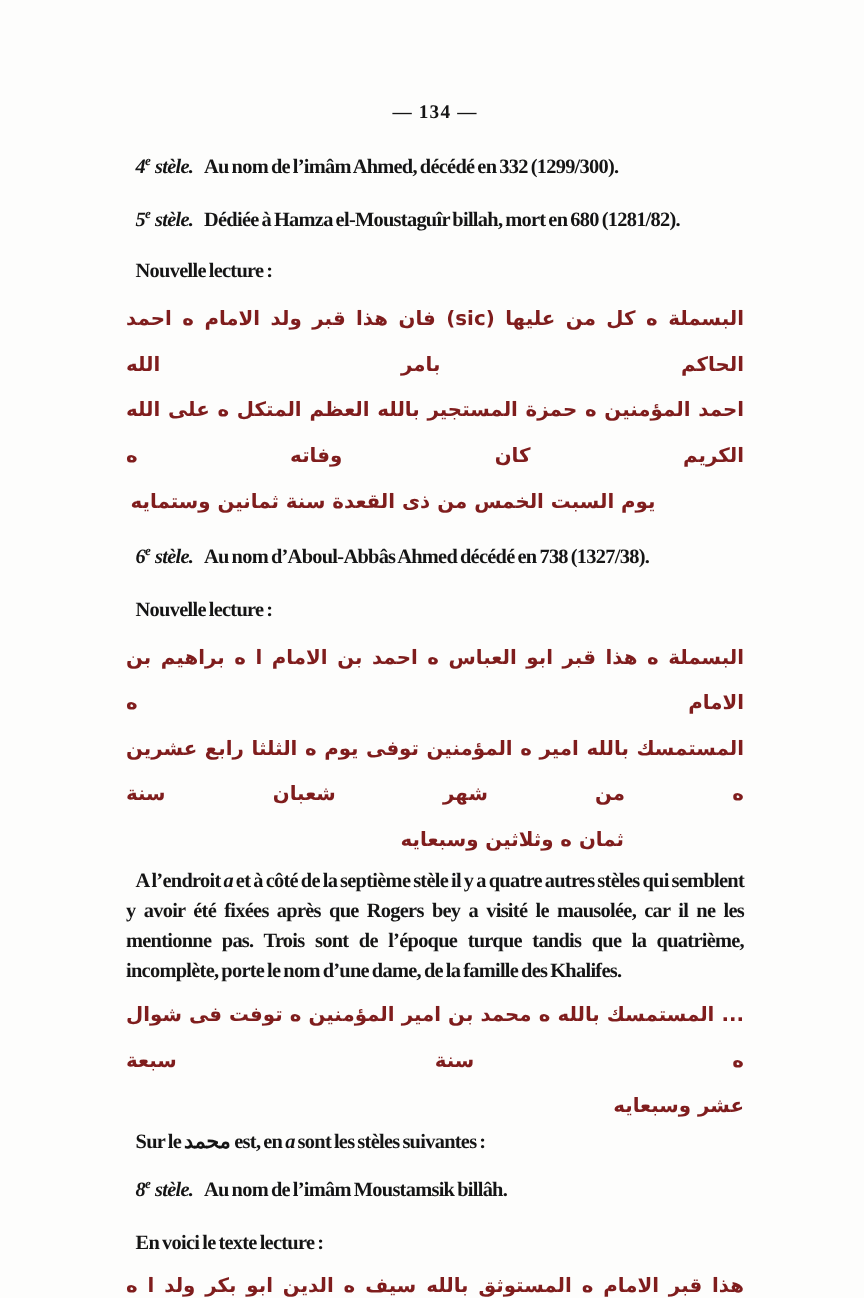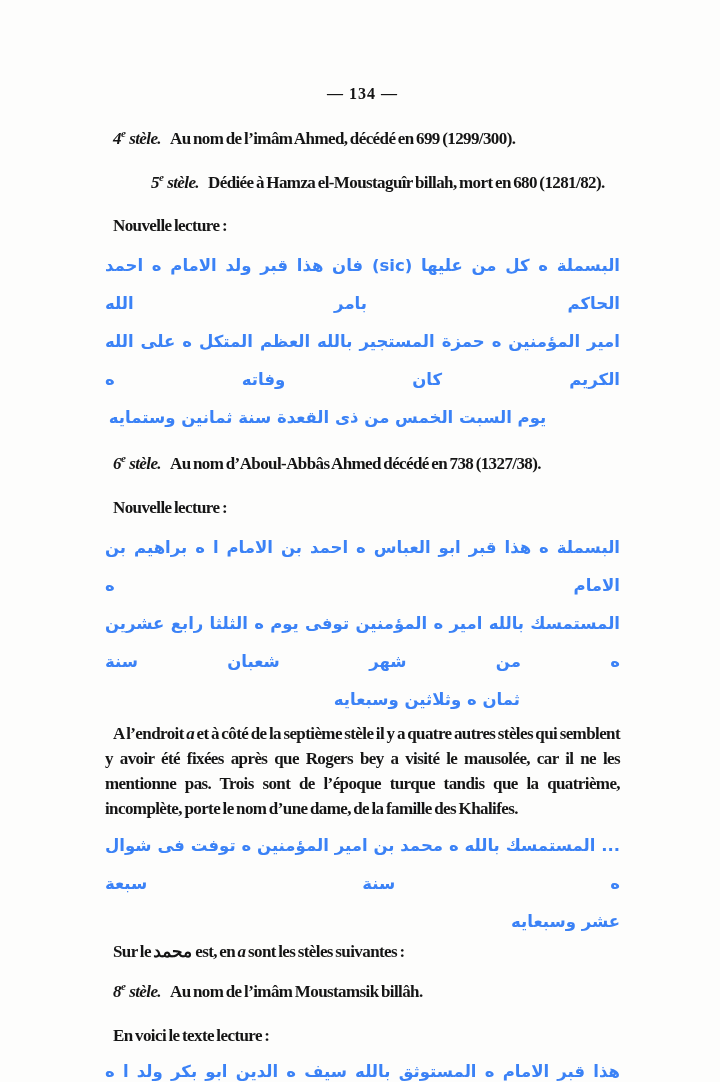--- a/index.html
+++ b/index.html
@@ -44,53 +44,53 @@
     text-align:justify;
     text-indent:8px;
     line-height:25px;
   }
   .ar {
     direction:rtl;
     font-family:"DejaVu Sans", sans-serif;
     font-weight:bold;
     font-size:16.5px;
     line-height:38px;
-    color:#3b82f6;
+    color:#7f1d1d;
   }
   .ar.full { text-align:justify; text-align-last:justify; }
   .ar.ar1last { text-align:center; padding-right:70px; }
   .ar.ar2last { text-align:right; padding-right:100px; }
   .ar.ar3last { text-align:right; }
   
   .mb22 { margin-bottom:22px; }
-  .mb21 { margin-bottom:21px;margin-left:38px; }
+  .mb21 { margin-bottom:21px; }
   .mb18 { margin-bottom:18px; }
   .mb16 { margin-bottom:16px; }
   .mb10 { margin-bottom:10px; }
   .mb6  { margin-bottom:6px; }
   .mb4  { margin-bottom:4px; }
   .mb2  { margin-bottom:2px; }
   .mb0  { margin-bottom:0; }
 </style>
 </head>
 <body>
 
 <div class="page">
 
   <div class="pageno">— 134 —</div>
 
-  <p class="fr stele mb22"><span class="it">4</span><sup class="e">e</sup><span class="stname">stèle.</span><span>Au nom de l’imâm Ahmed, décédé en 699 (1299/300).</span></p>
+  <p class="fr stele mb22"><span class="it">4</span><sup class="e">e</sup><span class="stname">stèle.</span><span>Au nom de l’imâm Ahmed, décédé en 332 (1299/300).</span></p>
 
   <p class="fr stele mb21"><span class="it">5</span><sup class="e">e</sup><span class="stname">stèle.</span><span>Dédiée à Hamza el-Moustaguîr billah, mort en 680 (1281/82).</span></p>
 
   <p class="fr wrapline mb10">Nouvelle lecture :</p>
 
   <div class="mb16">
     <div class="ar full" dir="rtl">البسملة ه كل من عليها (sic) فان هذا قبر ولد الامام ه احمد الحاكم بامر الله</div>
-    <div class="ar full" dir="rtl">امير المؤمنين ه حمزة المستجير بالله العظم المتكل ه على الله الكريم كان وفاته ه</div>
+    <div class="ar full" dir="rtl">احمد المؤمنين ه حمزة المستجير بالله العظم المتكل ه على الله الكريم كان وفاته ه</div>
     <div class="ar ar1last" dir="rtl">يوم السبت الخمس من ذى القعدة سنة ثمانين وستمايه</div>
   </div>
 
   <p class="fr stele mb22"><span class="it">6</span><sup class="e">e</sup><span class="stname">stèle.</span><span>Au nom d’Aboul-Abbâs Ahmed décédé en 738 (1327/38).</span></p>
 
   <p class="fr wrapline mb10">Nouvelle lecture :</p>
 
   <div class="mb2">
     <div class="ar full" dir="rtl">البسملة ه هذا قبر ابو العباس ه احمد بن الامام ا ه براهيم بن الامام ه</div>
     <div class="ar full" dir="rtl">المستمسك بالله امير ه المؤمنين توفى يوم ه الثلثا رابع عشرين ه من شهر شعبان سنة</div>

